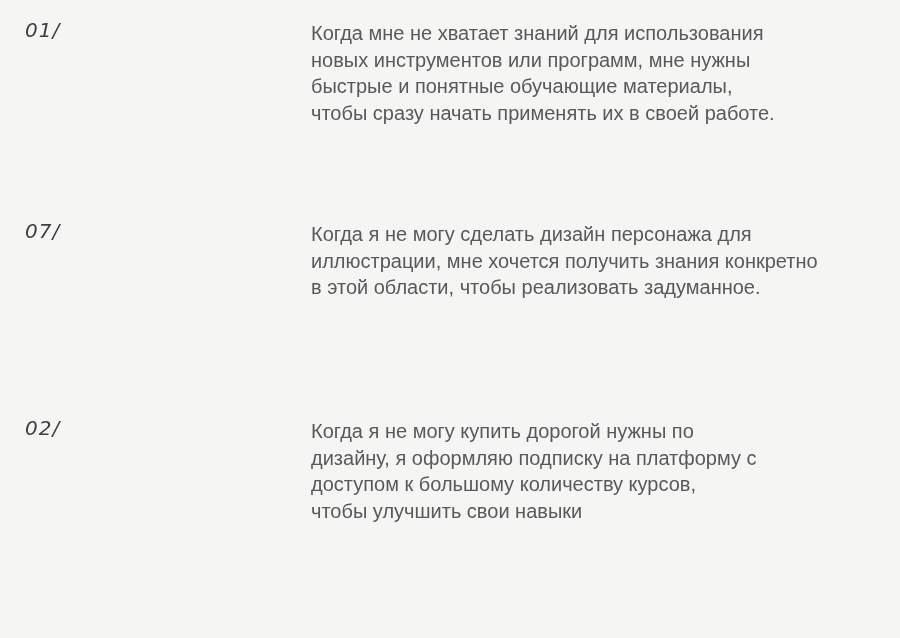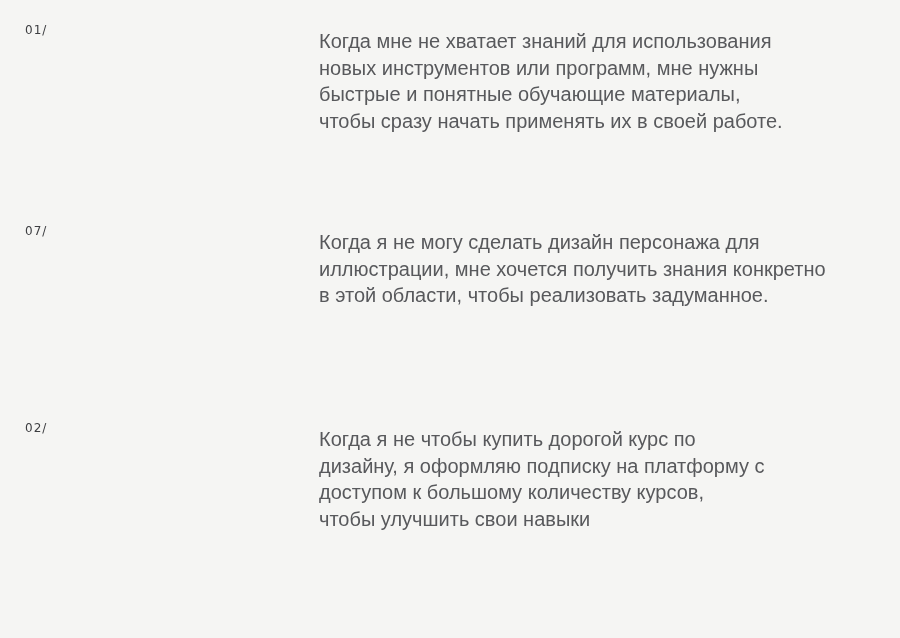--- a/index.html
+++ b/index.html
@@ -21,32 +21,33 @@
   .list-item {
     position: absolute;
     left: 0;
     width: 900px;
   }
   .item-number {
     position: absolute;
     left: 25px;
     top: 0;
     font-family: "DejaVu Sans", sans-serif;
-    font-size: 12px;
+    font-style: italic;
+    font-size: 20px;
     letter-spacing: 1px;
     color: var(--number-color, #3d3e41);
     line-height: 20px;
     text-align: right;
   }
   .item-text {
     position: absolute;
     left: 311px;
     top: 0;
     width: 540px;
-    margin: 8px;
+    margin: 0;
     font-size: 20px;
     line-height: 26.5px;
     color: var(--text-color, #58595c);
     white-space: pre-line;
   }
   .row-1 { top: 20px; }
   .row-2 { top: 221px; }
   .row-3 { top: 418px; }
 </style>
 </head>
@@ -64,19 +65,19 @@
 
   <div class="list-item row-2">
     <span class="item-number">07/</span>
     <p class="item-text">Когда я не могу сделать дизайн персонажа для
 иллюстрации, мне хочется получить знания конкретно
 в этой области, чтобы реализовать задуманное.</p>
   </div>
 
   <div class="list-item row-3">
     <span class="item-number">02/</span>
-    <p class="item-text">Когда я не чтобы купить дорогой курс по
+    <p class="item-text">Когда я не могу купить дорогой нужны по
 дизайну, я оформляю подписку на платформу с
 доступом к большому количеству курсов,
 чтобы улучшить свои навыки</p>
   </div>
 
 </div>
 
 </body></html>

